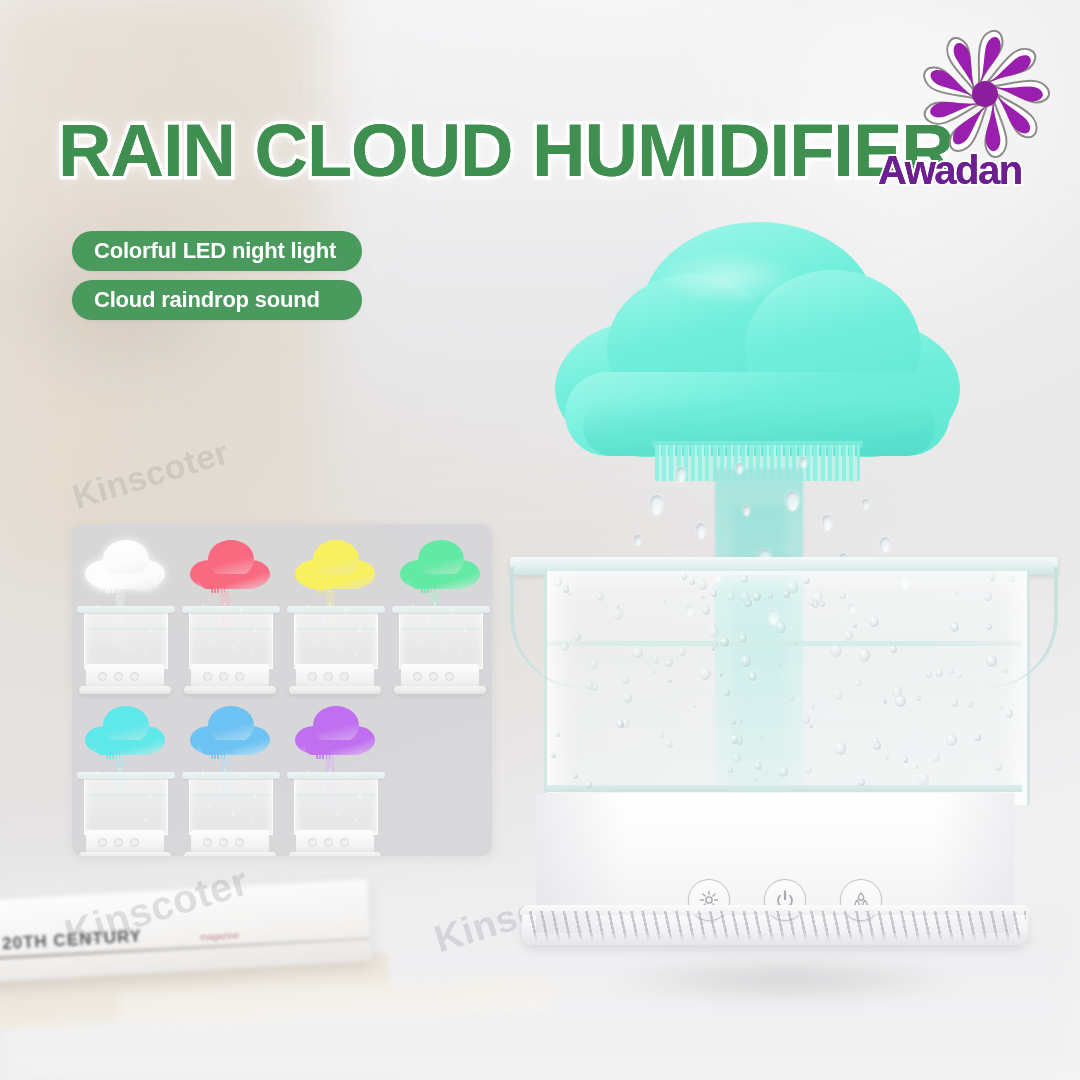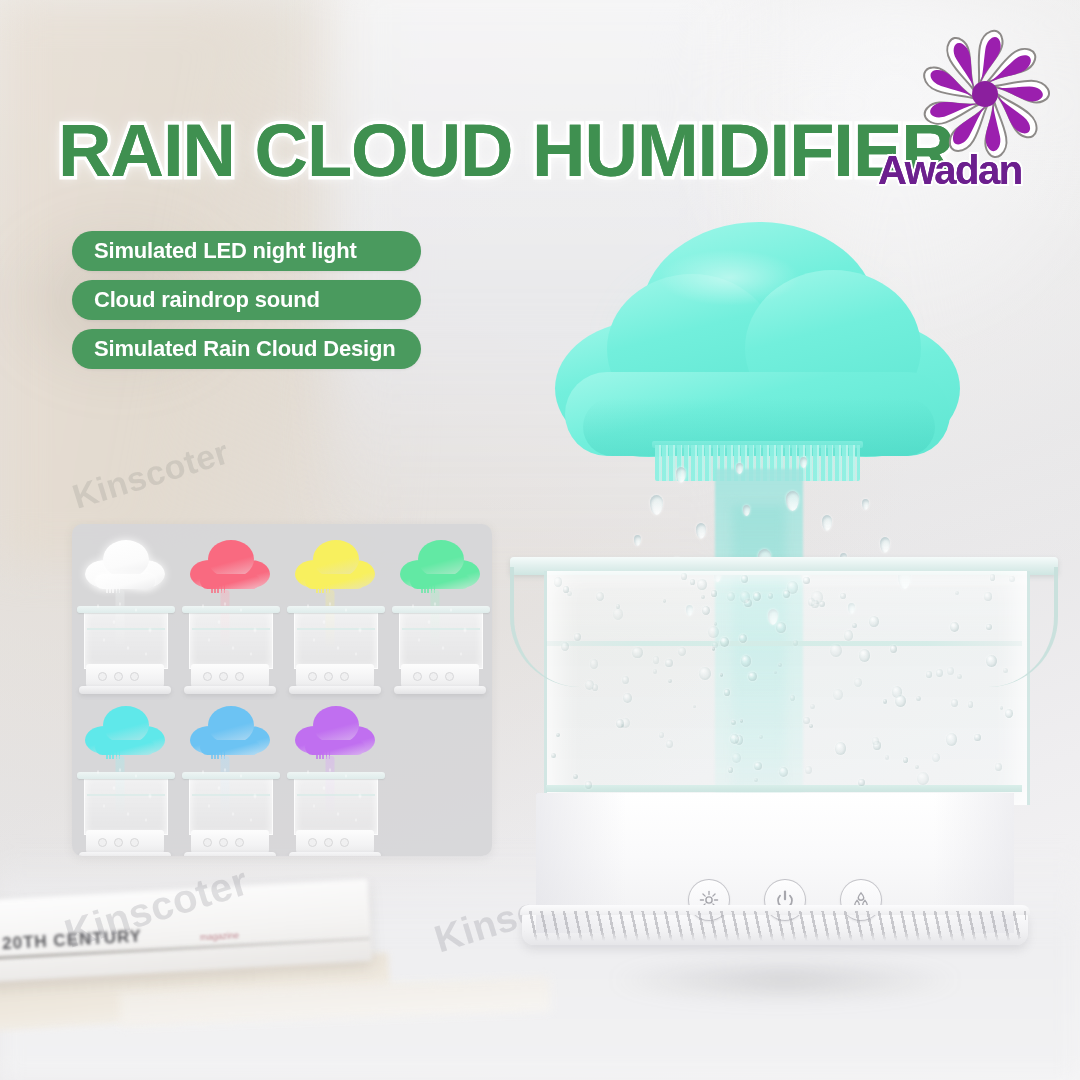--- a/index.html
+++ b/index.html
@@ -483,27 +483,24 @@
 
     <div id="vent-lip"></div>
     <div id="vents"></div>
   </div>
 
   <div id="title">RAIN CLOUD HUMIDIFIER</div>
   <div id="title-fill">RAIN CLOUD HUMIDIFIER</div>
 
   <div id="features">
       <div class="pill">
-        <span>Simulated LED night light</span>
+        <span>Colorful LED night light</span>
       </div>
       <div class="pill">
         <span>Cloud raindrop sound</span>
-      </div>
-      <div class="pill">
-        <span>Simulated Rain Cloud Design</span>
       </div>
     </div>
 
   <div id="logo">
     <svg width="170" height="170" viewBox="0 0 170 170">
       <g id="petals">
           <g transform="rotate(0 85 72)">
             <path d="M85 62 C 104 50, 128 54, 134 40 C 140 28, 124 22, 112 32 C 100 42, 94 54, 85 62 Z" fill="#ffffff" stroke="#8d8a88" stroke-width="2"></path>
             <path d="M88 61 C 104 52, 124 55, 130 42 C 134 33, 123 30, 114 38 C 103 48, 96 56, 88 61 Z" fill="#9b1fae"></path>
           </g>

